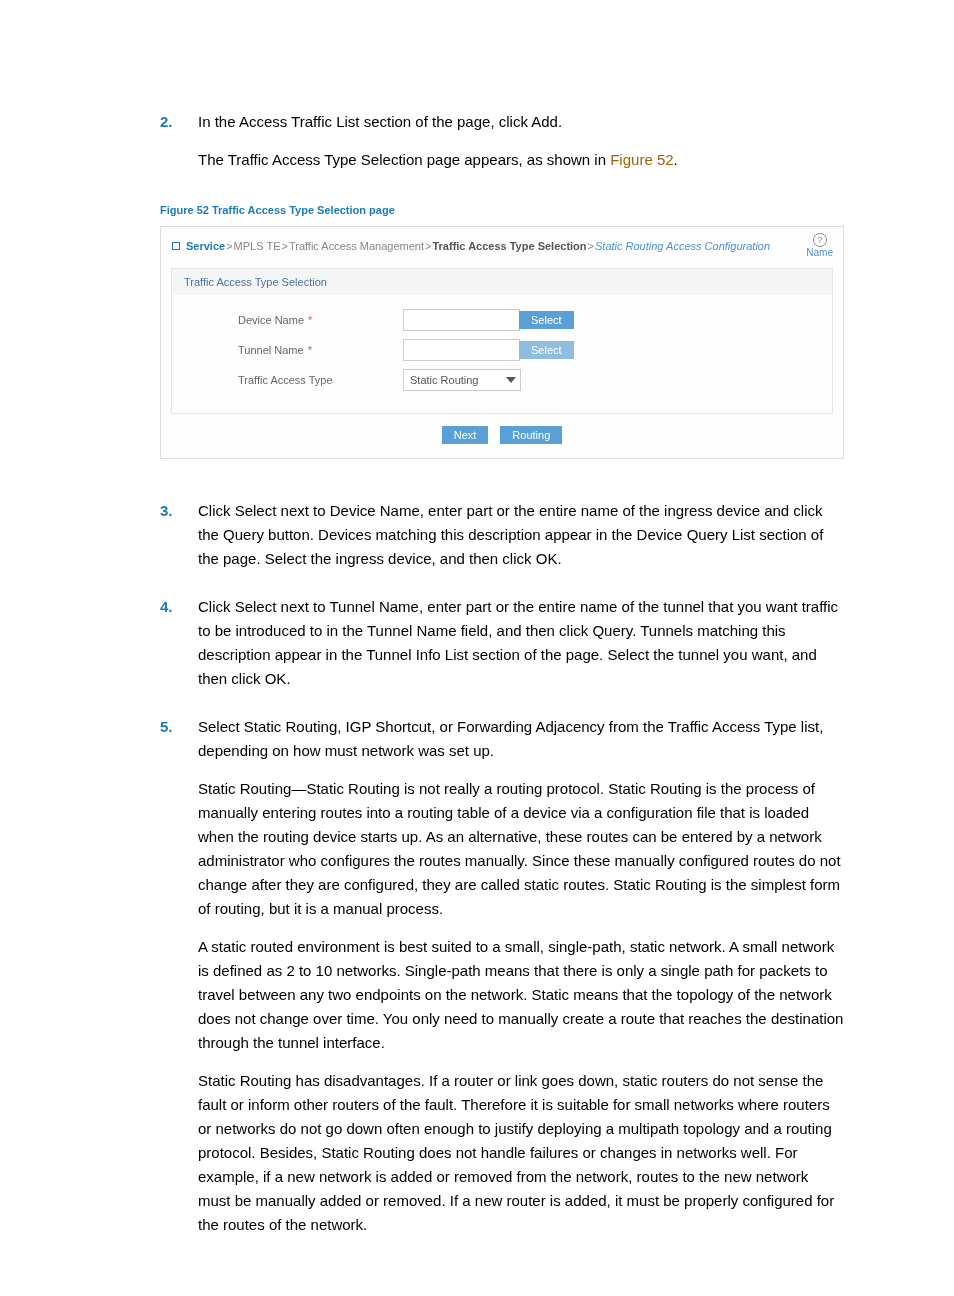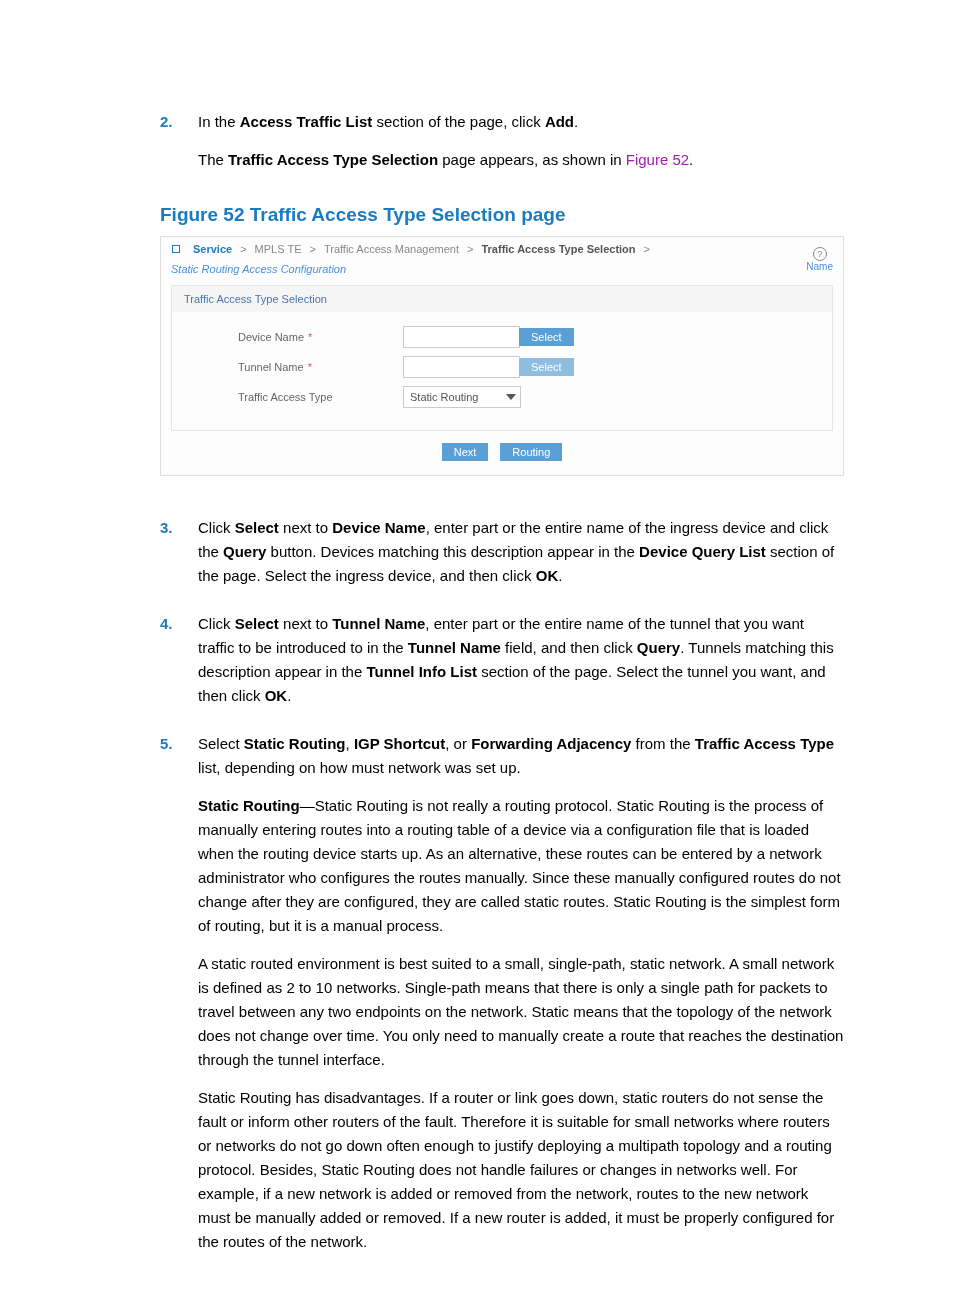--- a/index.html
+++ b/index.html
@@ -25,26 +25,26 @@
     flex: none;
     color: #1a7bbf;
     font-weight: bold;
   }
   .step-body {
     flex: 1;
   }
   .step-body p {
     margin: 0 0 14px 0;
   }
-  .bold { font-weight: bold; }
-  .link { color: #a21caf; margin-top: 6px; }
+  .bold { font-weight: normal; }
+  .link { color: #a16207; margin-top: 6px; }
   .caption {
     color: #1a7bbf;
     font-weight: bold;
-    font-size: 19px;
+    font-size: 11px;
     margin: 18px 0 10px 0;
   }
   
   .ui-panel {
     border: 1px solid #ddd;
     background: #fdfdfd;
     font-family: Tahoma, Arial, sans-serif;
     font-size: 11px;
     color: #555;
     margin-bottom: 40px;
@@ -52,21 +52,21 @@
   .ui-top {
     display: flex;
     align-items: center;
     justify-content: space-between;
     padding: 6px 10px 4px 10px;
   }
   .bc {
     display: flex;
     align-items: center;
     flex-wrap: wrap;
-    gap: 8px;
+    gap: 1px;
   }
   .bc .svc { color: #1a7bbf; font-weight: bold; }
   .bc .sep { color: #888; }
   .bc .plain { color: #888; }
   .bc .strong { color: #555; font-weight: bold; }
   .bc .last { color: #4a90d9; font-style: italic; }
   .help {
     display: flex;
     flex-direction: column;
     align-items: center;

